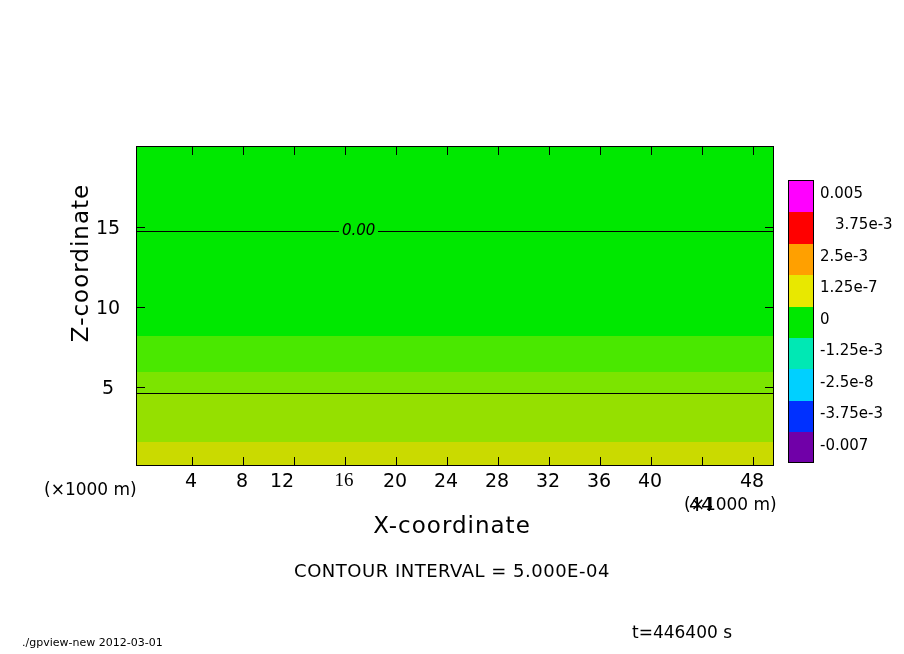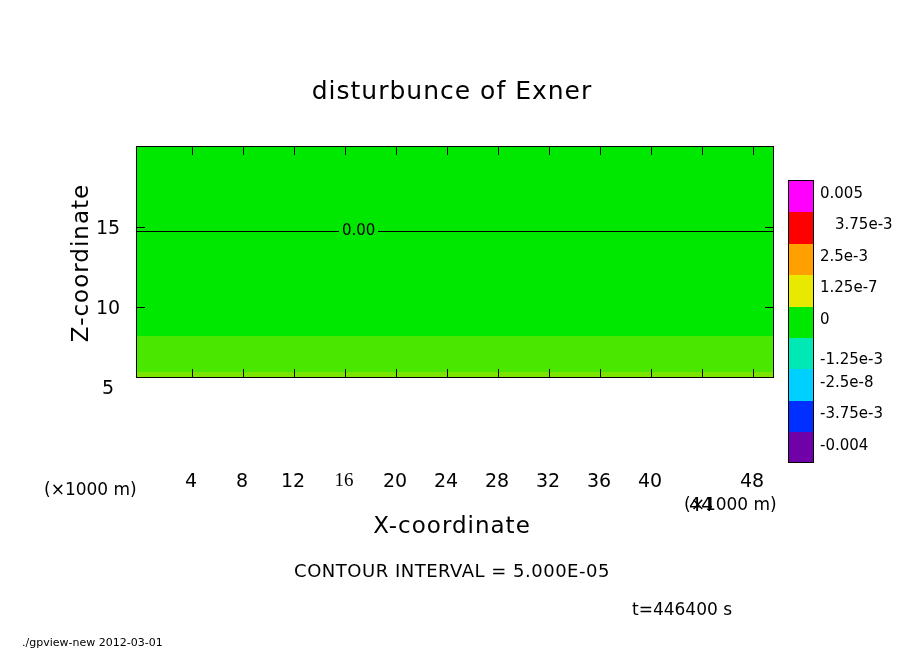--- a/index.html
+++ b/index.html
@@ -25,24 +25,25 @@
     font-size: 25px;
     letter-spacing: 1px;
     color: #000;
   }
   
   #plot-frame {
     position: absolute;
     left: 136px;
     top: 146px;
     width: 638px;
-    height: 232px;
+    height: 320px;
     border: 1.5px solid #000;
     box-sizing: border-box;
     overflow: hidden;
+    font-style: italic;
   }
   .band {
     position: absolute;
     left: 0;
     width: 100%;
   }
   .contour-line {
     position: absolute;
     left: 0;
     width: 100%;
@@ -157,21 +158,21 @@
     left: 0;
     top: 560px;
     width: 904px;
     text-align: center;
     font-size: 18px;
     letter-spacing: 0.5px;
   }
   .caption-time {
     position: absolute;
     left: 632px;
-    top: 599px;
+    top: 622px;
     font-size: 17px;
   }
   .footer-left {
     position: absolute;
     left: 22px;
     top: 636px;
     font-size: 11px;
   }
   .footer-right {
     position: absolute;
@@ -179,21 +180,20 @@
     top: 636px;
     font-size: 11px;
     text-align: right;
   }
 </style>
 </head>
 <body>
 
 <div id="page">
 
-  <div class="title">disturbunce of Exner</div>
 
   <div id="plot-frame">
 
     <div class="band" style="top:0px;    height:84px;  background:#00e800;"></div>
     <div class="band" style="top:84px;   height:105px; background:#00e800;"></div>
     <div class="band" style="top:189px;  height:36px;  background:#4ae800;"></div>
     <div class="band" style="top:225px;  height:22px;  background:#7ce400;"></div>
     <div class="band" style="top:247px;  height:48px;  background:#95e000;"></div>
     <div class="band" style="top:295px;  height:25px;  background:#cada00;"></div>
 
@@ -231,21 +231,21 @@
     <div class="tick-y" style="top:160px;"></div>
     <div class="tick-y" style="top:80px;"></div>
 
     <div class="tick-y-right" style="top:240px;"></div>
     <div class="tick-y-right" style="top:160px;"></div>
     <div class="tick-y-right" style="top:80px;"></div>
   </div>
 
   <div class="xlabel-num" style="left:171px; top:469px;">4</div>
   <div class="xlabel-num" style="left:222px; top:469px;">8</div>
-  <div class="xlabel-num" style="left:273px; top:469px;">12</div>
+  <div class="xlabel-num" style="left:262px; top:469px;">12</div>
   <div class="xlabel-num" style="left:324px; top:469px;font-family:Liberation Serif, serif;">16</div>
   <div class="xlabel-num" style="left:375px; top:469px;">20</div>
   <div class="xlabel-num" style="left:426px; top:469px;">24</div>
   <div class="xlabel-num" style="left:477px; top:469px;">28</div>
   <div class="xlabel-num" style="left:528px; top:469px;">32</div>
   <div class="xlabel-num" style="left:579px; top:469px;">36</div>
   <div class="xlabel-num" style="left:630px; top:469px;">40</div>
   <div class="xlabel-num" style="left:681px; top:469px;margin-top:24px;">44</div>
   <div class="xlabel-num" style="left:732px; top:469px;">48</div>
 
@@ -268,23 +268,23 @@
     <div class="cb-seg" style="height:31.4px; background:#00d0ff;"></div>
     <div class="cb-seg" style="height:31.4px; background:#0030ff;"></div>
     <div class="cb-seg" style="height:31.4px; background:#7000a8;"></div>
   </div>
 
   <div class="cb-tick-label" style="top:184px;">0.005</div>
   <div class="cb-tick-label" style="top:215px;margin-left:15px;">3.75e-3</div>
   <div class="cb-tick-label" style="top:247px;">2.5e-3</div>
   <div class="cb-tick-label" style="top:278px;">1.25e-7</div>
   <div class="cb-tick-label" style="top:310px;">0</div>
-  <div class="cb-tick-label" style="top:350px;">-1.25e-3</div>
+  <div class="cb-tick-label" style="top:341px;">-1.25e-3</div>
   <div class="cb-tick-label" style="top:373px;">-2.5e-8</div>
   <div class="cb-tick-label" style="top:404px;">-3.75e-3</div>
-  <div class="cb-tick-label" style="top:436px;">-0.004</div>
-
-  <div class="caption-ci">CONTOUR INTERVAL = 5.000E-05</div>
+  <div class="cb-tick-label" style="top:436px;">-0.007</div>
+
+  <div class="caption-ci">CONTOUR INTERVAL = 5.000E-04</div>
   <div class="caption-time">t=446400 s</div>
 
   <div class="footer-left">./gpview-new  2012-03-01</div>
 
 </div>
 
 </body></html>

